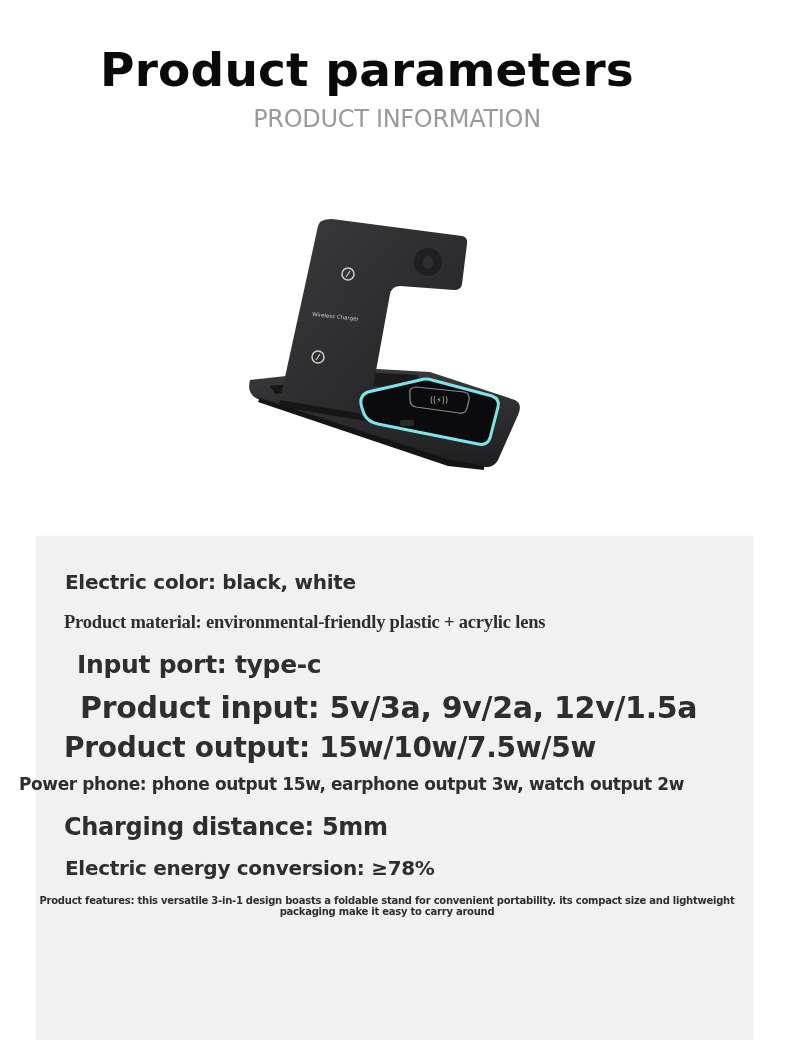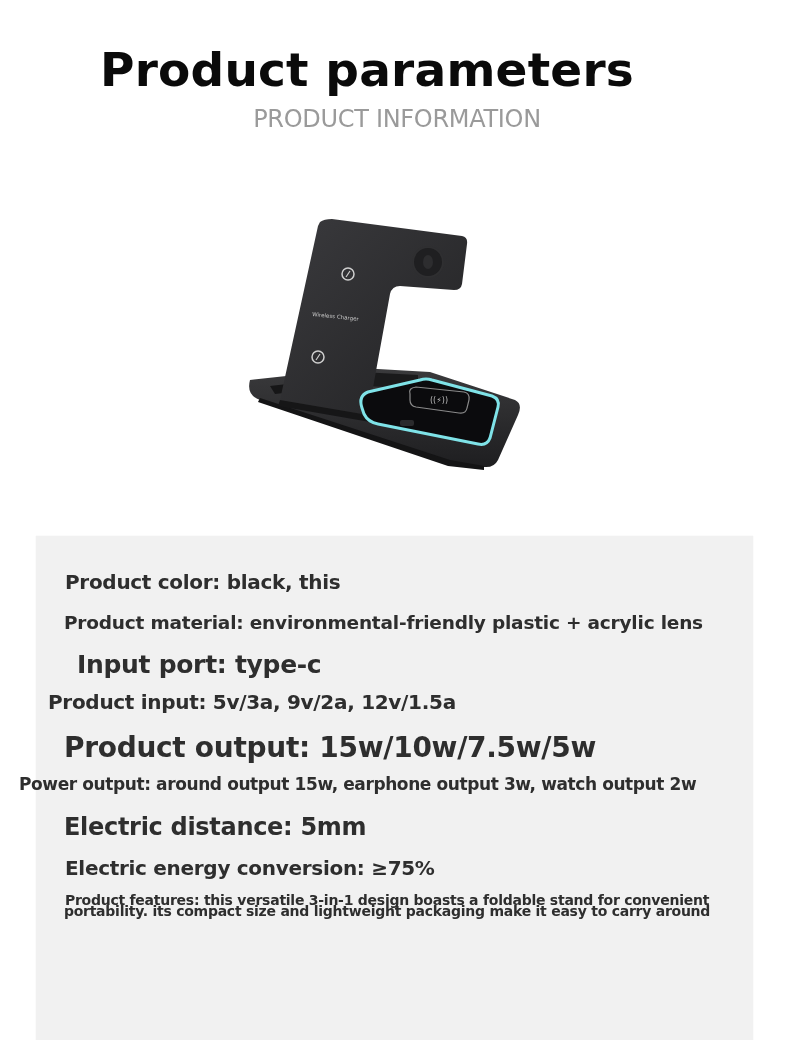--- a/index.html
+++ b/index.html
@@ -20,30 +20,30 @@
     .product-image { position: absolute; left: 240px; top: 210px; width: 290px; height: 270px; }
     .panel {
       position: absolute; left: 36px; top: 536px; width: 717px; height: 504px;
       background: #f1f1f1; box-shadow: 0 0 1px #e6e6e6;
     }
     .line {
       position: absolute; color: #2e2e2e; font-weight: bold; white-space: nowrap;
       font-family: "DejaVu Sans", sans-serif; letter-spacing: -0.3px;
     }
     .l1 { left: 65px; top: 570px; font-size: 20px; }
-    .l2 { left: 64px; top: 612px; font-size: 18.5px; letter-spacing: -0.2px; }
+    .l2 { left: 64px; top: 612px; font-size: 18.5px; letter-spacing: -0.2px; font-family: Liberation Serif, serif; }
     .l3 { left: 62px; top: 650px; font-size: 25px; margin-left: 15px; }
-    .l4 { left: 48px; top: 690px; font-size: 20px; }
+    .l4 { left: 80px; top: 690px; font-size: 30px; }
     .l5 { left: 64px; top: 731px; font-size: 28px; }
     .l6 { left: 19px; top: 774px; font-size: 17px; letter-spacing: -0.4px; }
     .l7 { left: 64px; top: 813px; font-size: 24px; }
     .l8 { left: 65px; top: 856px; font-size: 20px; }
     .features {
       position: absolute; left: 36px; top: 895px; width: 702px; text-align: center;
-      font-size: 14px; line-height: 11px; color: #2e2e2e; font-weight: bold;
+      font-size: 10px; line-height: 11px; color: #2e2e2e; font-weight: bold;
       font-family: "DejaVu Sans", sans-serif; letter-spacing: -0.25px;
     }
   </style>
 </head>
 <body>
 
 <div class="title">Product parameters</div>
 <div class="subtitle">PRODUCT INFORMATION</div>
 
 <div class="product-image">
@@ -85,21 +85,21 @@
       <path d="M122 198 Q118 186 128 182 L180 170 Q186 168 192 170 L252 186 Q260 189 258 197 L250 228 Q247 236 238 234 L138 214 Q128 212 124 204 Z" fill="#0b0b0d" stroke="#7fe3e8" stroke-width="3"></path>
       <path d="M170 184 Q168 178 176 177 L224 182 Q230 183 229 190 L227 198 Q226 204 219 203 L176 197 Q170 196 170 190 Z" fill="none" stroke="#8a8a8a" stroke-width="1.2"></path>
       <text x="199" y="193" text-anchor="middle" font-size="8" fill="#bbbbbb" font-family="DejaVu Sans, sans-serif">((⚡))</text>
       <rect x="160" y="210" width="14" height="6" rx="2" fill="#2a2a2c"></rect>
     </g>
   </svg>
 </div>
 
 <div class="panel"></div>
 
-<div class="line l1">Product color: black, this</div>
+<div class="line l1">Electric color: black, white</div>
 <div class="line l2">Product material: environmental-friendly plastic + acrylic lens</div>
 <div class="line l3">Input port: type-c</div>
 <div class="line l4">Product input: 5v/3a, 9v/2a, 12v/1.5a</div>
 <div class="line l5">Product output: 15w/10w/7.5w/5w</div>
-<div class="line l6">Power output: around output 15w, earphone output 3w, watch output 2w</div>
-<div class="line l7">Electric distance: 5mm</div>
-<div class="line l8">Electric energy conversion: ≥75%</div>
+<div class="line l6">Power phone: phone output 15w, earphone output 3w, watch output 2w</div>
+<div class="line l7">Charging distance: 5mm</div>
+<div class="line l8">Electric energy conversion: ≥78%</div>
 <div class="features">Product features: this versatile 3-in-1 design boasts a foldable stand for convenient portability. its compact size and lightweight packaging make it easy to carry around</div>
 
 </body></html>

